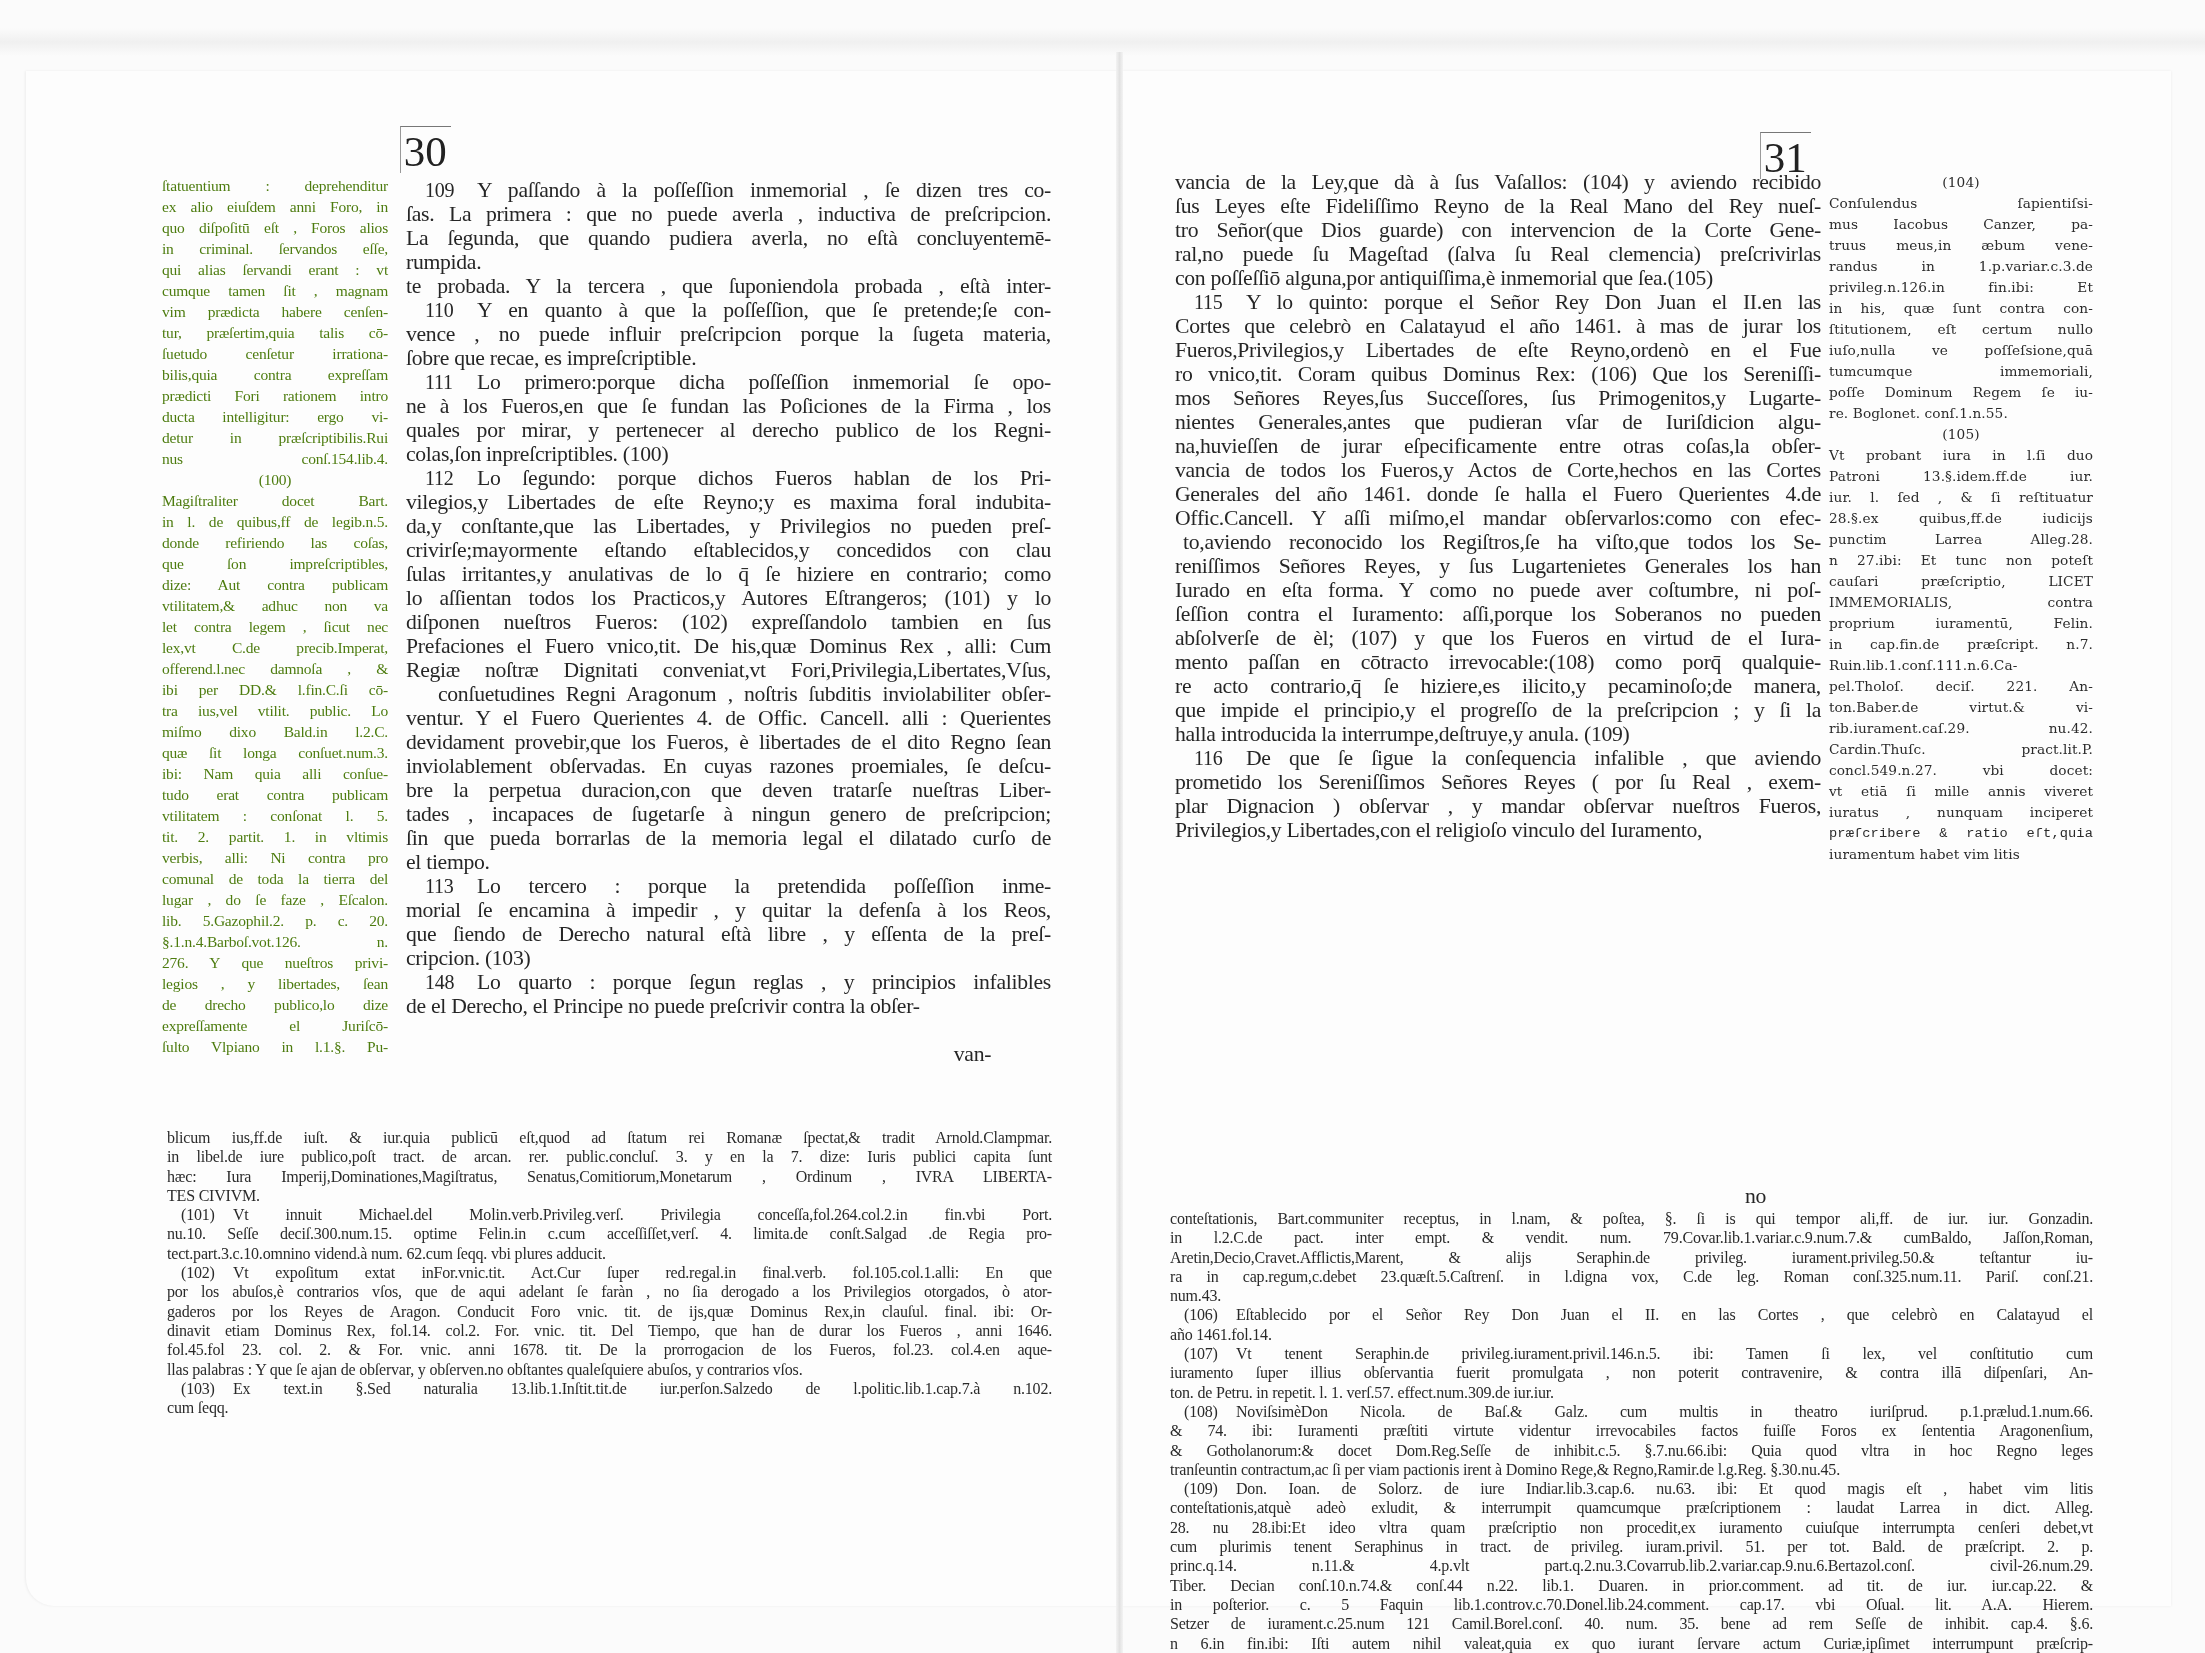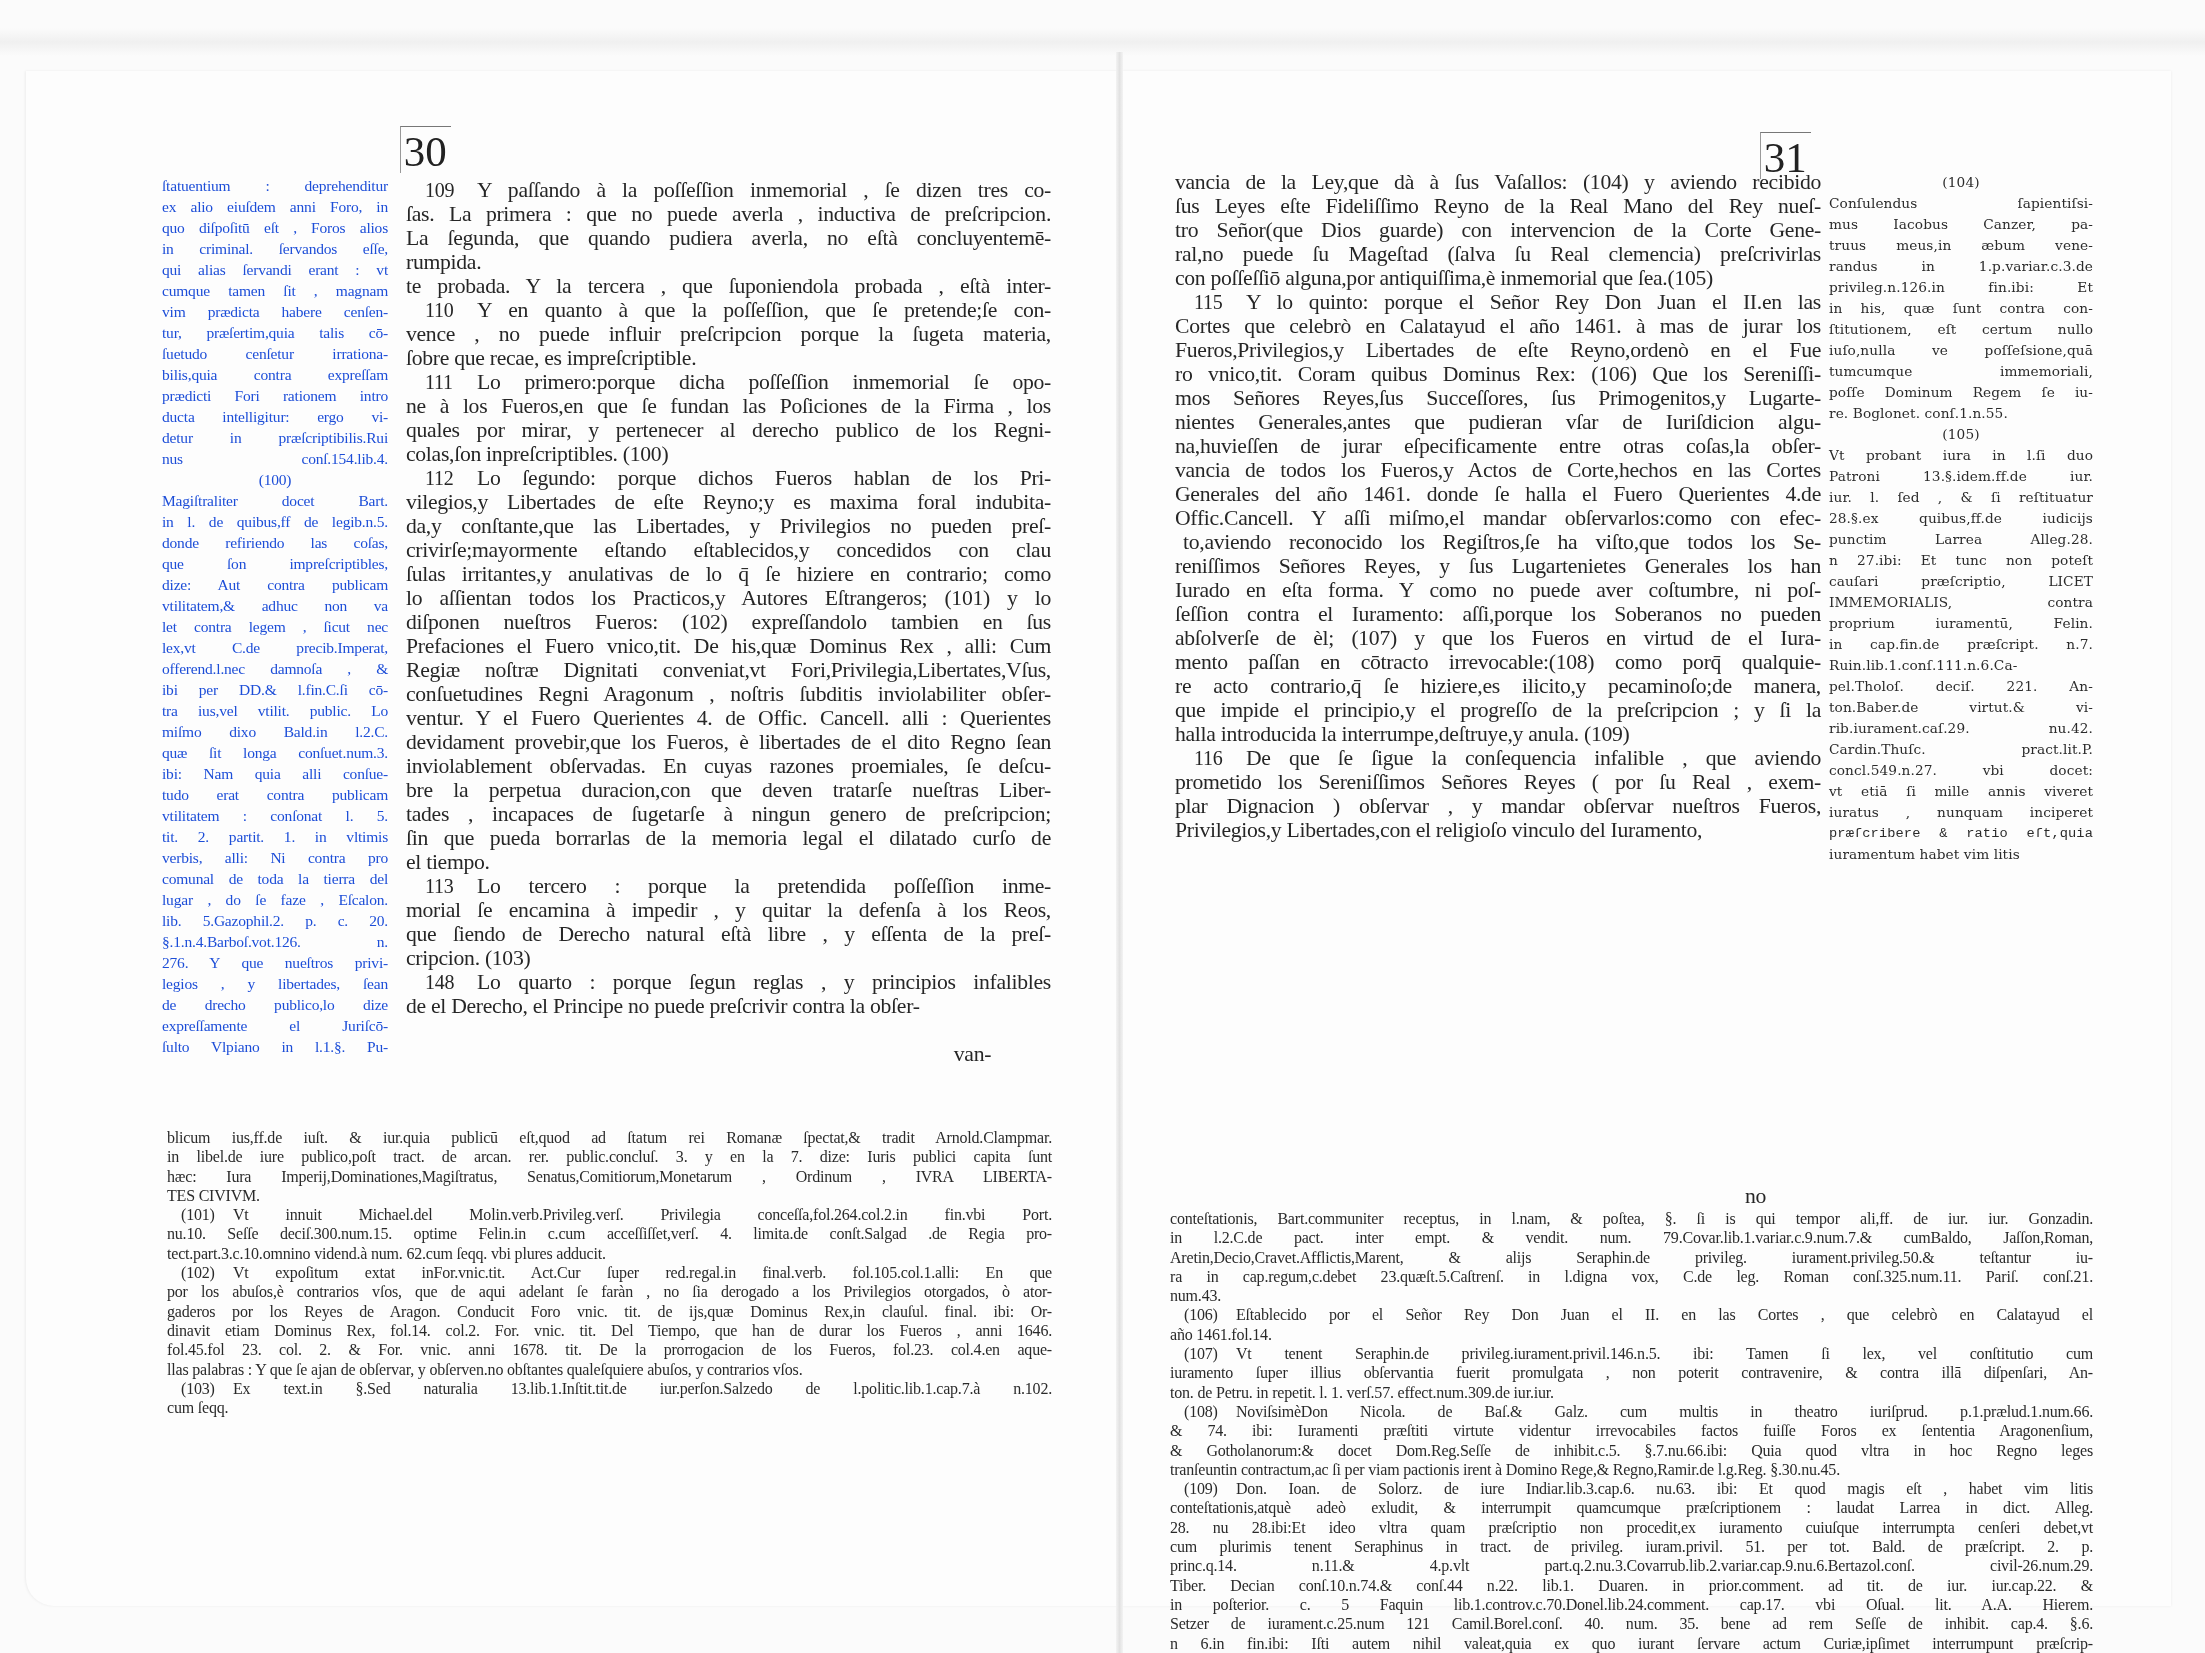--- a/index.html
+++ b/index.html
@@ -14,21 +14,21 @@
             background:linear-gradient(90deg,#f3f3f3,#e2e2e2,#f3f3f3); }
   .topshade { position:absolute; left:0; top:28px; width:2205px; height:28px;
               background:linear-gradient(180deg,#fbfbfb,#f0f0f0,#fbfbfb); }
   .abs { position:absolute; }
   .pageno { font-family:"Liberation Serif",serif; font-size:43px; line-height:1; color:#222; }
   .pageno-frame { border-top:1.4px solid #777; border-left:1.4px solid #999; padding:2.8px 4.7px 0 2.8px; }
   .main { font-family:"Liberation Serif",serif; font-size:21.7px; line-height:24px;
           text-align:justify; color:#262626; letter-spacing:-0.3px; }
   .para-num { display:inline-block; width:52px; padding-left:19px; font-size:20px; }
   .margin { font-family:"Liberation Serif",serif; font-size:15.5px; line-height:21px;
-            color:#1d4ed8; text-align:justify; letter-spacing:-0.2px; }
+            color:#4d7c0f; text-align:justify; letter-spacing:-0.2px; }
   .margin .mnum { display:block; text-align:center; }
   .foot { font-family:"Liberation Serif",serif; font-size:16px; line-height:19.3px;
           color:#2a2a2a; text-align:justify; letter-spacing:-0.2px; }
   .fn-lbl { display:inline-block; width:52px; padding-left:14px; }
   .side { font-family:"DejaVu Serif",serif; font-size:13.7px; line-height:21px;
           color:#2b2b2b; text-align:justify; letter-spacing:0.1px; }
   .side .mnum { display:block; text-align:center; }
   .catch { text-align:right; }
   .line { display:block; white-space:nowrap; }
 </style>
@@ -109,21 +109,21 @@
     <div class="para">
       <span class="line" style="white-space: normal; text-align: justify; text-align-last: justify;"><span class="para-num">112</span><span>Lo ſegundo: porque dichos Fueros hablan de los Pri-</span></span>
       <span class="line" style="white-space: normal; text-align: justify; text-align-last: justify;"><span>vilegios,y Libertades de eſte Reyno;y es maxima foral indubita-</span></span>
       <span class="line" style="white-space: normal; text-align: justify; text-align-last: justify;"><span>da,y conſtante,que las Libertades, y Privilegios no pueden preſ-</span></span>
       <span class="line" style="white-space: normal; text-align: justify; text-align-last: justify;"><span>crivirſe;mayormente eſtando eſtablecidos,y concedidos con clau</span></span>
       <span class="line" style="white-space: normal; text-align: justify; text-align-last: justify;"><span>ſulas irritantes,y anulativas de lo q̄ ſe hiziere en contrario; como</span></span>
       <span class="line" style="white-space: normal; text-align: justify; text-align-last: justify;"><span>lo aſſientan todos los Practicos,y Autores Eſtrangeros; (101) y lo</span></span>
       <span class="line" style="white-space: normal; text-align: justify; text-align-last: justify;"><span>diſponen nueſtros Fueros: (102) expreſſandolo tambien en ſus</span></span>
       <span class="line" style="white-space: normal; text-align: justify; text-align-last: justify;"><span>Prefaciones el Fuero vnico,tit. De his,quæ Dominus Rex , alli: Cum</span></span>
       <span class="line" style="white-space: normal; text-align: justify; text-align-last: justify;"><span>Regiæ noſtræ Dignitati conveniat,vt Fori,Privilegia,Libertates,Vſus,</span></span>
-      <span class="line" style="white-space: normal; text-align: justify; text-align-last: justify;"><span>conſuetudines Regni Aragonum , noſtris ſubditis inviolabiliter obſer-</span></span>
+      <span class="line" style="white-space: normal; text-align: justify; text-align-last: justify; margin-left: 32px;"><span>conſuetudines Regni Aragonum , noſtris ſubditis inviolabiliter obſer-</span></span>
       <span class="line" style="white-space: normal; text-align: justify; text-align-last: justify;"><span>ventur. Y el Fuero Querientes 4. de Offic. Cancell. alli : Querientes</span></span>
       <span class="line" style="white-space: normal; text-align: justify; text-align-last: justify;"><span>devidament provebir,que los Fueros, è libertades de el dito Regno ſean</span></span>
       <span class="line" style="white-space: normal; text-align: justify; text-align-last: justify;"><span>inviolablement obſervadas. En cuyas razones proemiales, ſe deſcu-</span></span>
       <span class="line" style="white-space: normal; text-align: justify; text-align-last: justify;"><span>bre la perpetua duracion,con que deven tratarſe nueſtras Liber-</span></span>
       <span class="line" style="white-space: normal; text-align: justify; text-align-last: justify;"><span>tades , incapaces de ſugetarſe à ningun genero de preſcripcion;</span></span>
       <span class="line" style="white-space: normal; text-align: justify; text-align-last: justify;"><span>ſin que pueda borrarlas de la memoria legal el dilatado curſo de</span></span>
       <span class="line" style="white-space: normal; text-align: justify; text-align-last: left;"><span>el tiempo.</span></span>
     </div>
     <div class="para">
       <span class="line" style="white-space: normal; text-align: justify; text-align-last: justify;"><span class="para-num">113</span><span>Lo tercero : porque la pretendida poſſeſſion inme-</span></span>

